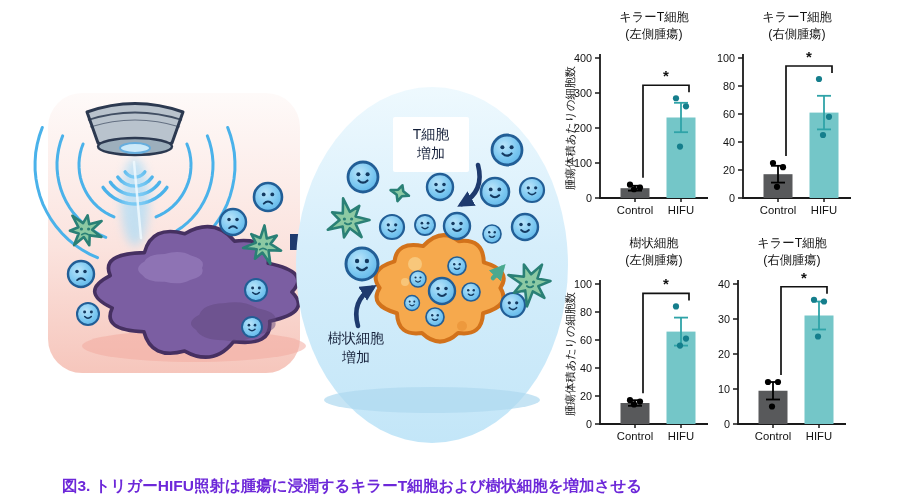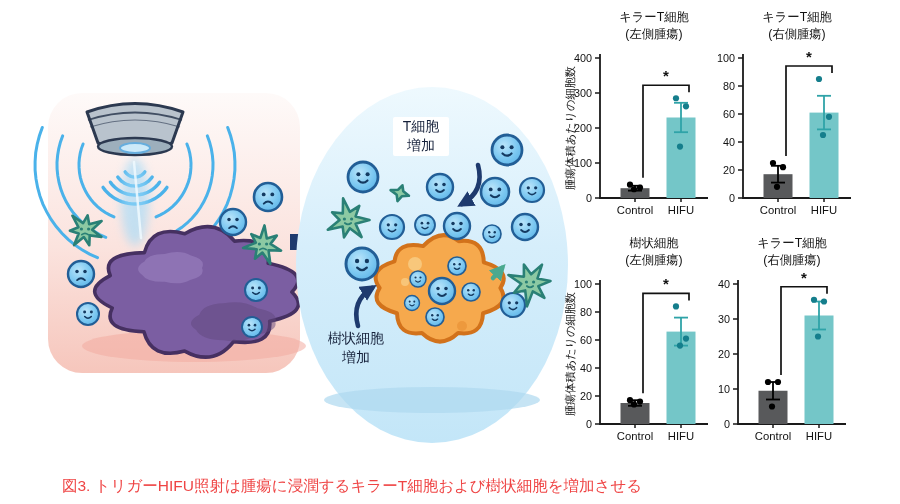--- a/index.html
+++ b/index.html
@@ -3,23 +3,23 @@
 <meta charset="utf-8">
 <style>
   html,body{margin:0;padding:0}
   body{width:900px;height:504px;background:#fff;overflow:hidden;position:relative;
        font-family:"Liberation Sans",sans-serif;}
   .illu{position:absolute;left:28px;top:70px;width:540px;height:395px}
   .chart{position:absolute;width:175px;height:224px}
   svg text{font-family:"Liberation Sans",sans-serif;fill:#111}
   .flabel{position:absolute;white-space:pre-line;text-align:center;font-size:14px;
           font-weight:500;color:#15203a;line-height:1.38}
-  .t-box{left:393px;top:117px;width:56px;background:#ffffff;border-radius:2px;padding:0 0}
+  .t-box{left:393px;top:117px;width:76px;background:#ffffff;border-radius:2px;padding:8px 0}
   .d-box{left:308px;top:329px;width:96px}
-  .caption{position:absolute;left:62px;top:476px;font-size:15.5px;font-weight:400;color:#ef4444}
+  .caption{position:absolute;left:62px;top:476px;font-size:15.5px;font-weight:700;color:#6d28d9}
 </style>
 </head>
 <body>
 
 <div class="illu">
   <svg id="illu" width="540" height="395" viewBox="0 0 540 395">
     <defs>
       <linearGradient id="pinkG" x1="0" y1="0" x2="0" y2="1">
         <stop offset="0%" stop-color="#fefaf9"></stop>
         <stop offset="55%" stop-color="#fbe3de"></stop>

